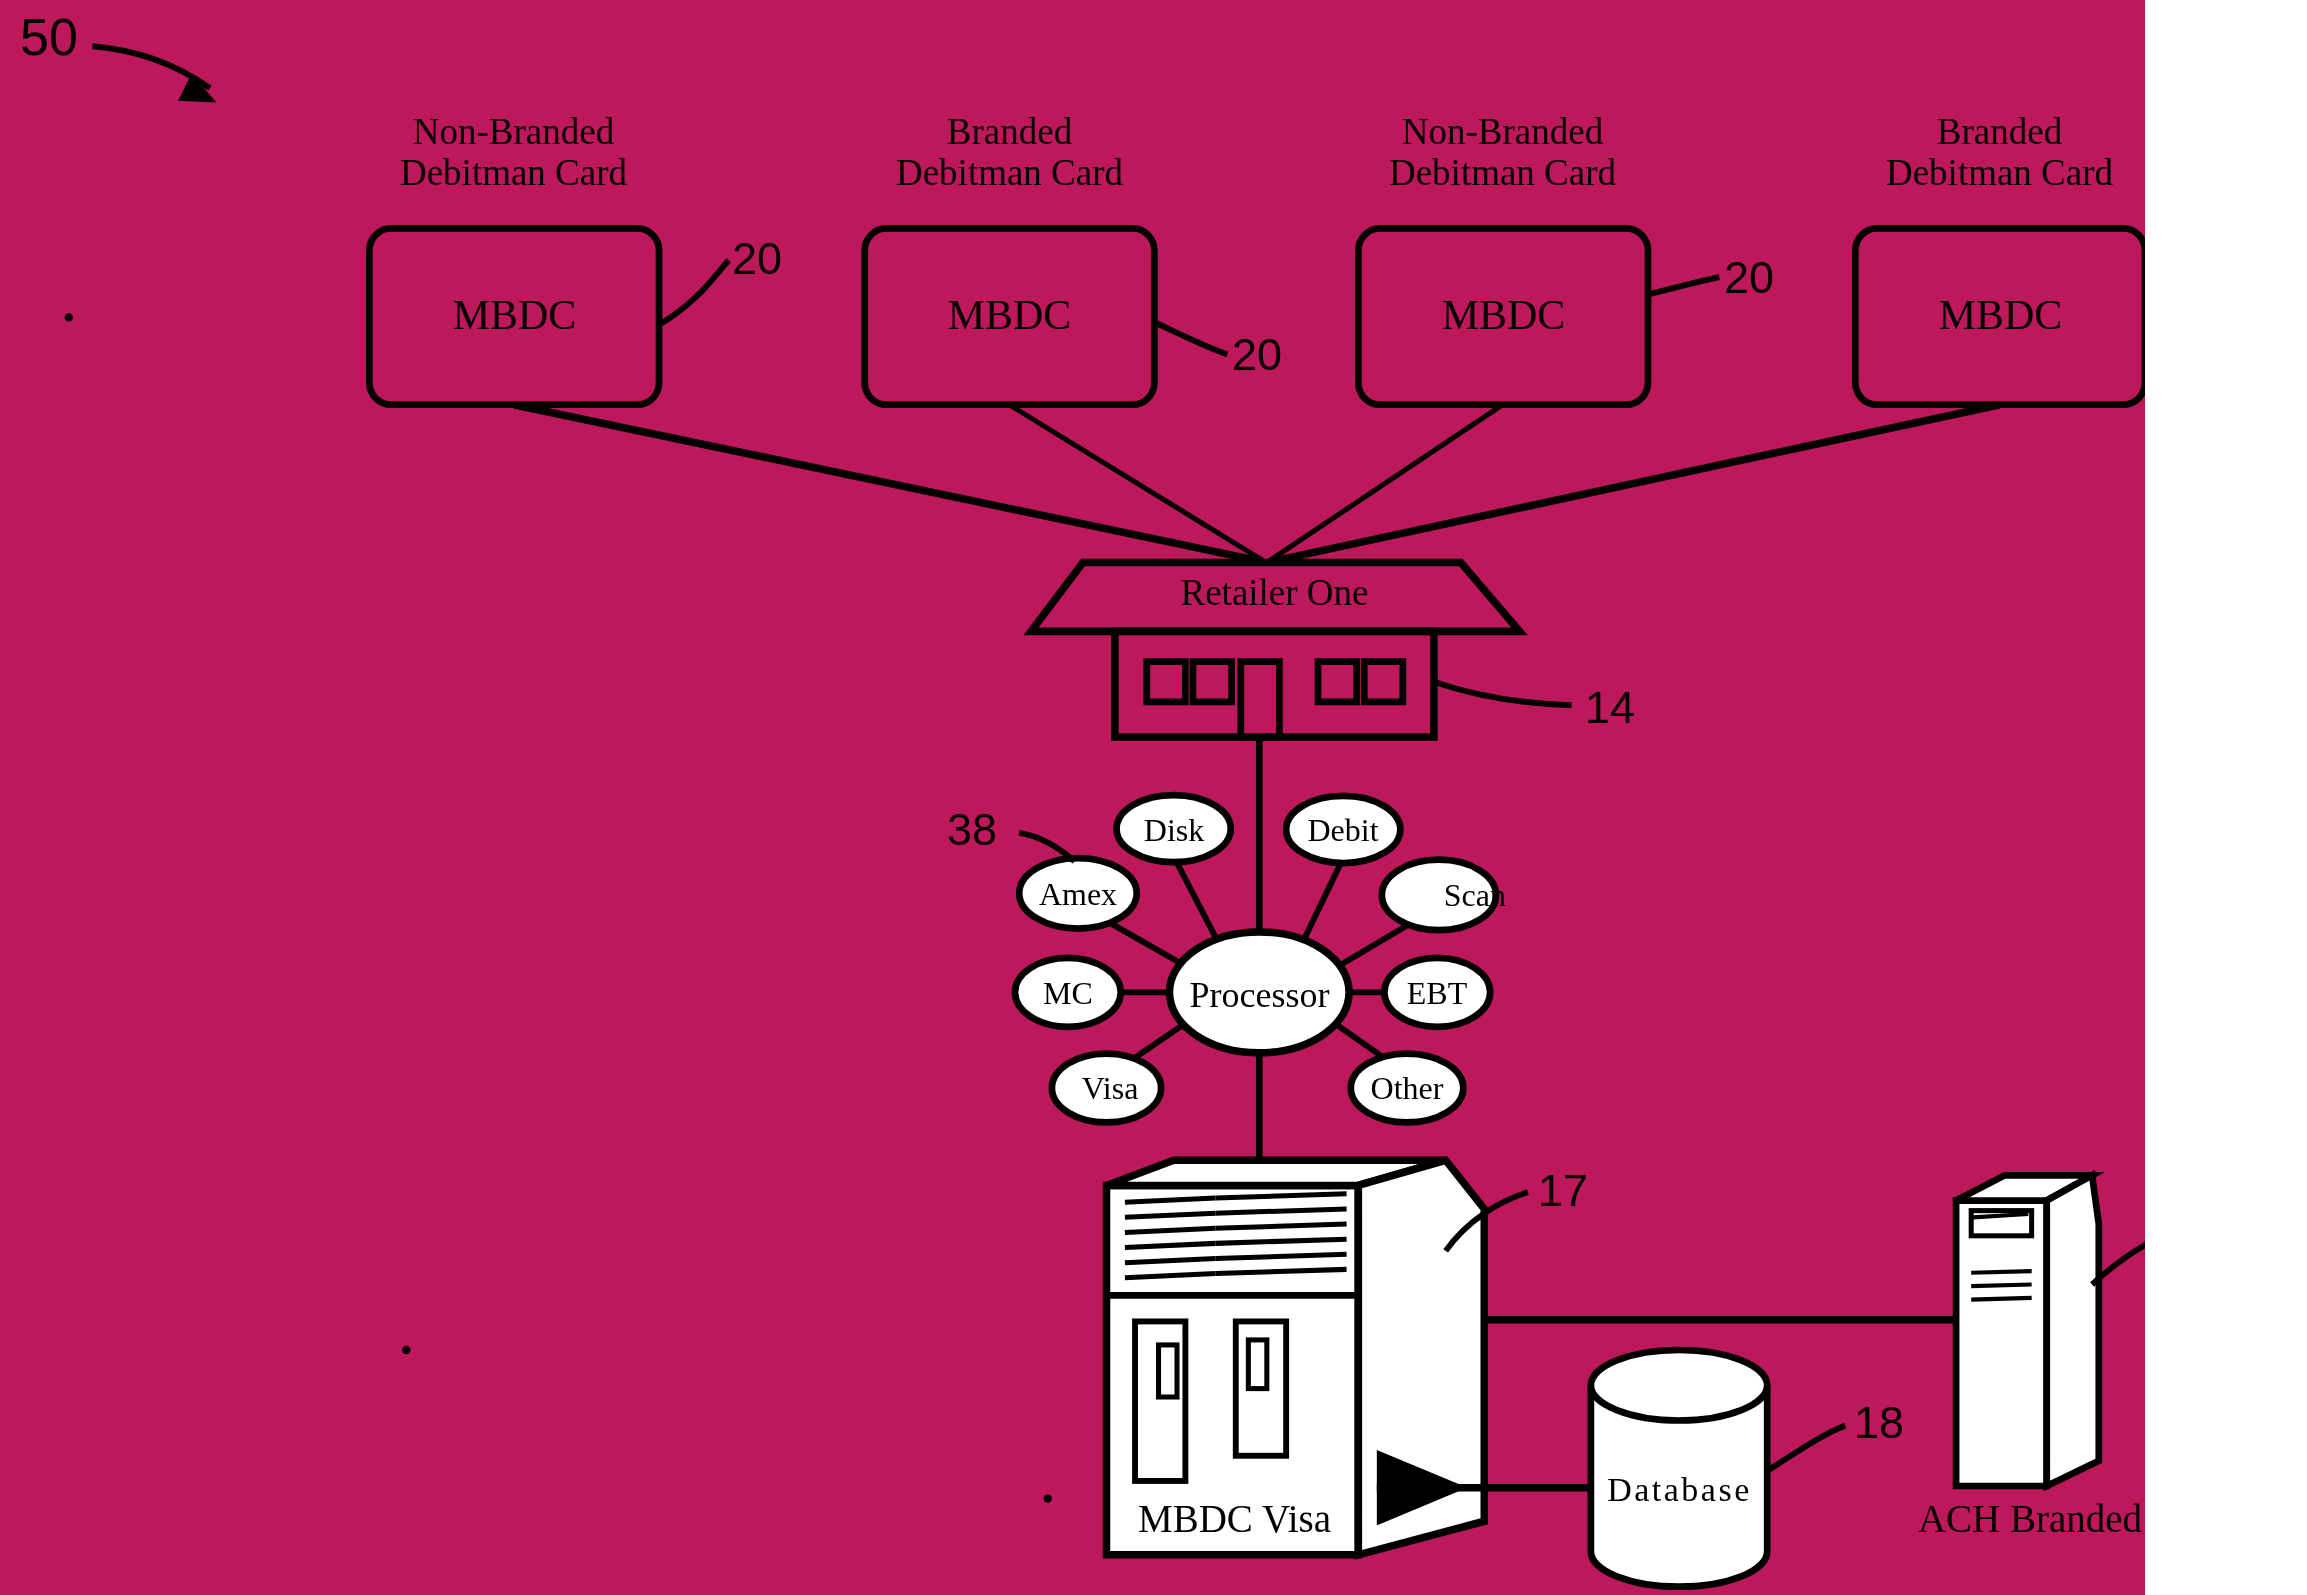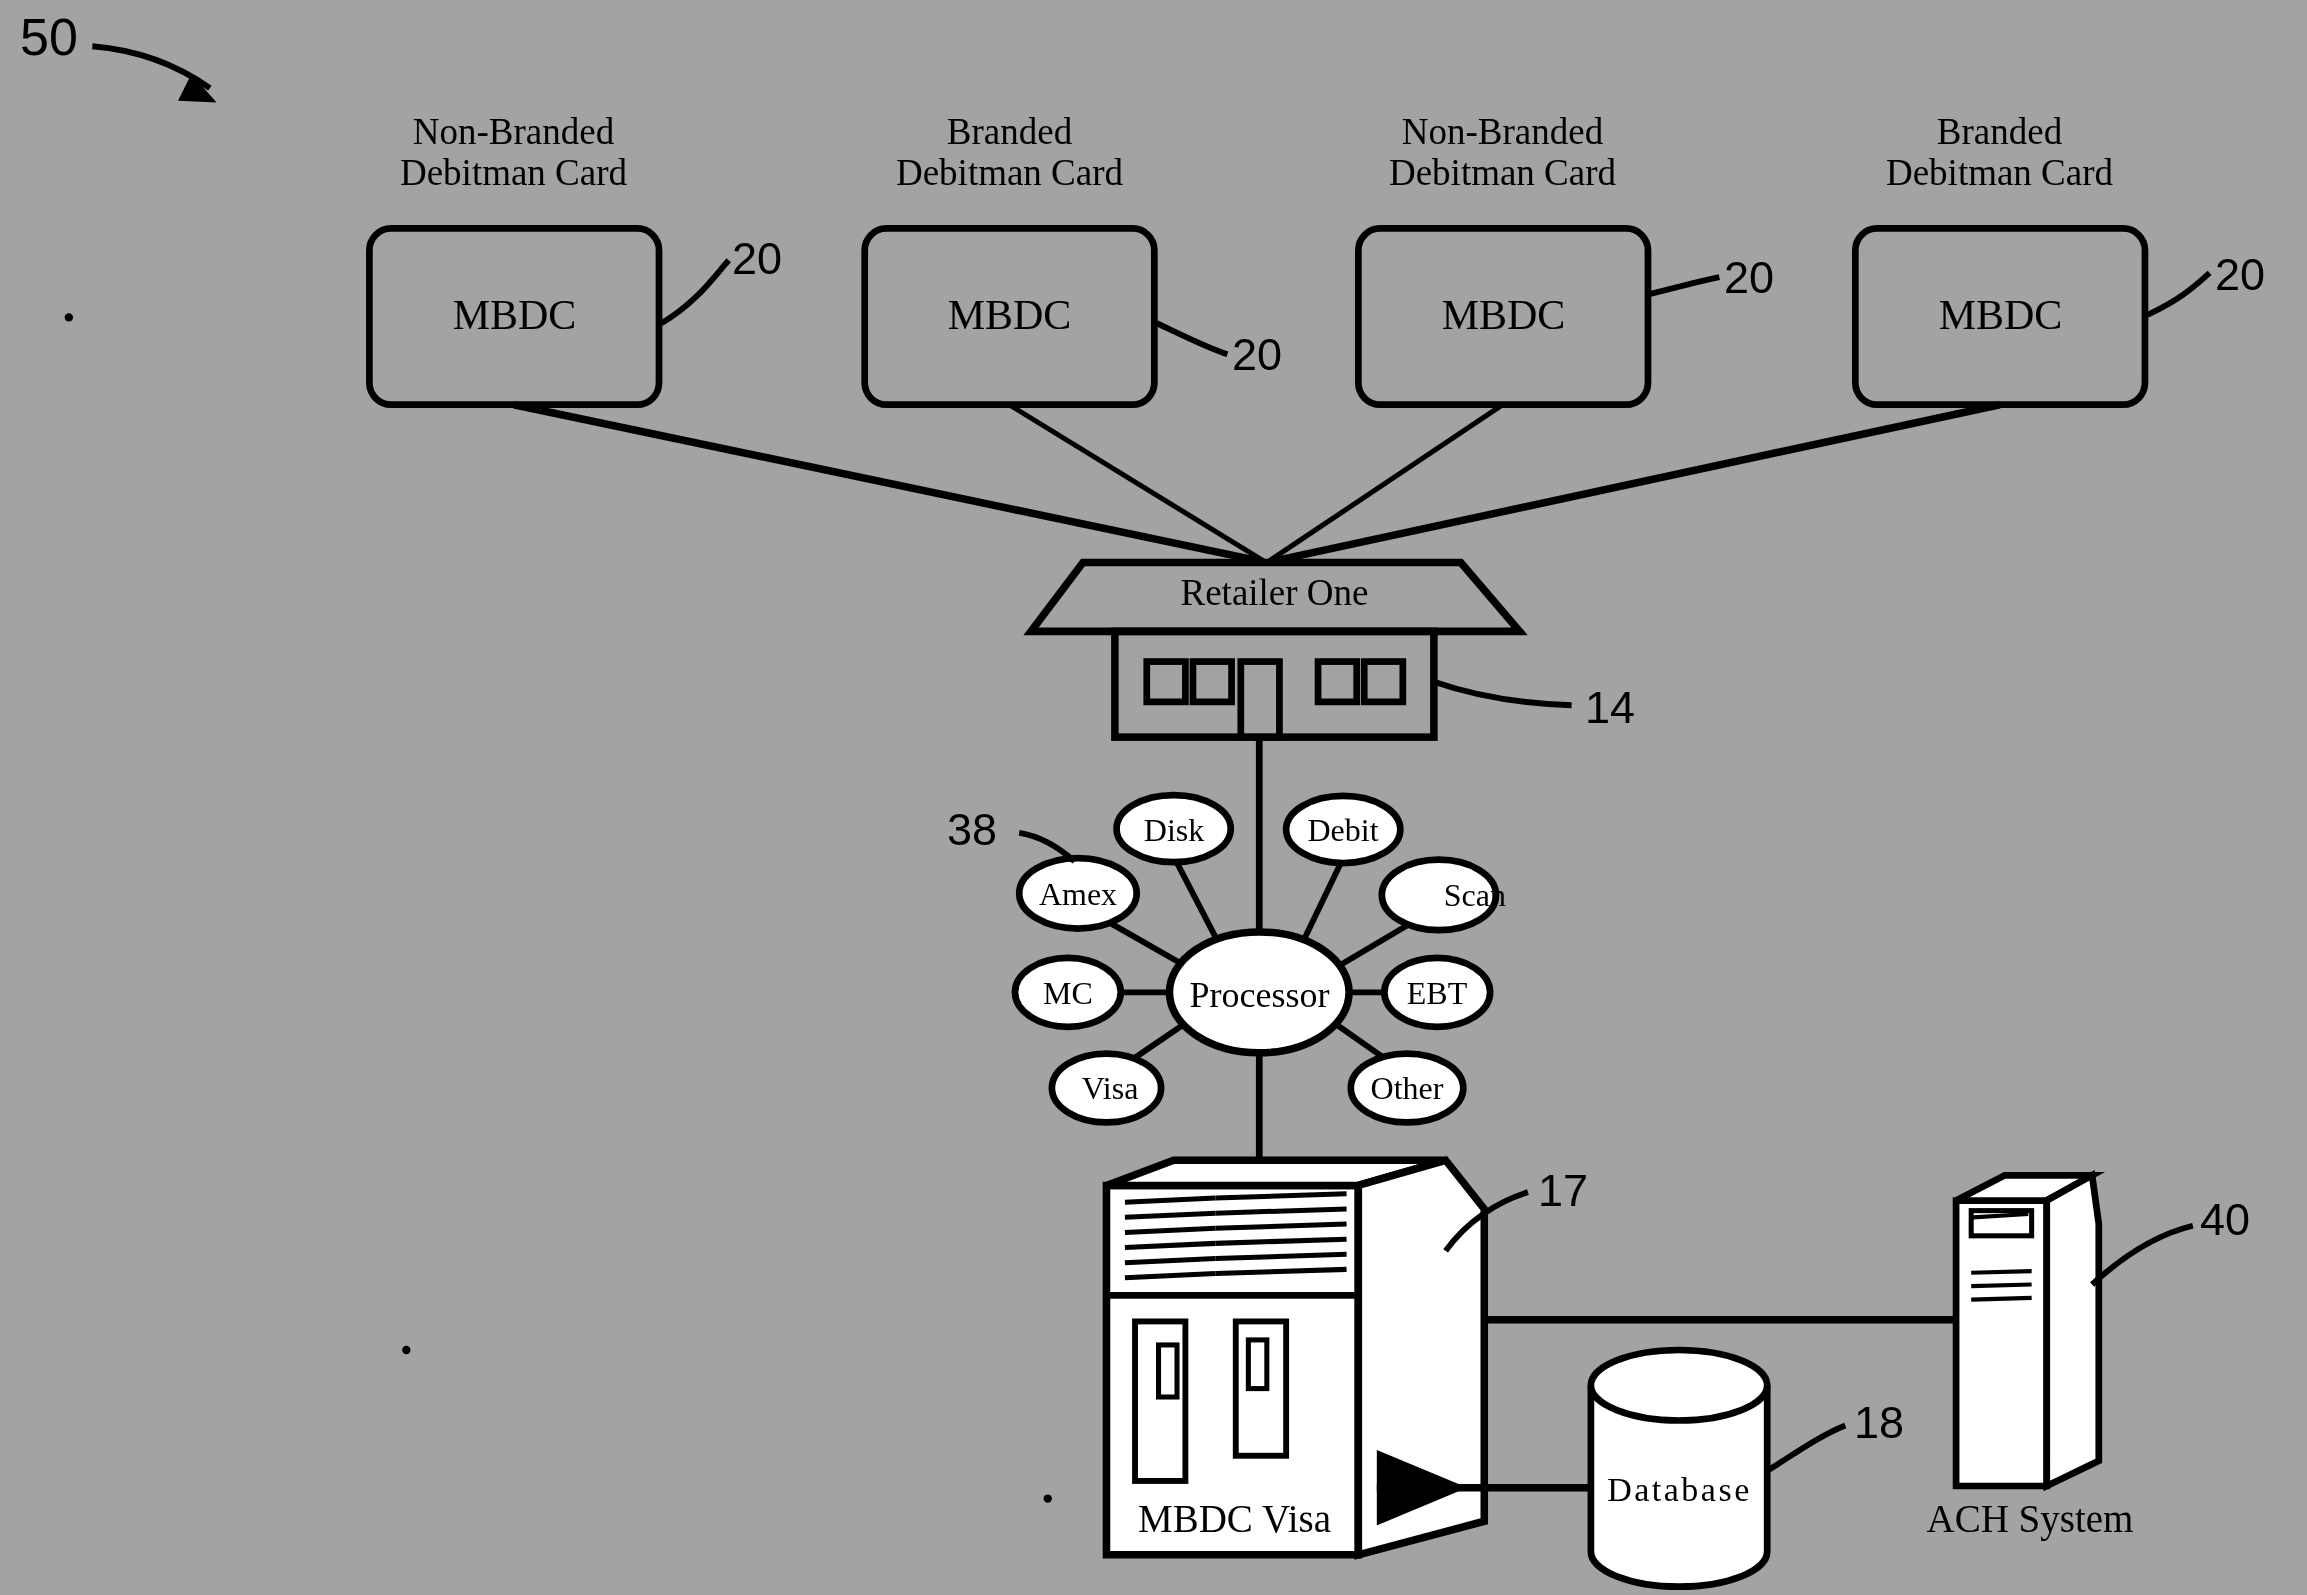--- a/index.html
+++ b/index.html
@@ -3,23 +3,23 @@
 <meta charset="utf-8">
 <style>
   html,body{margin:0;padding:0;background:#ffffff;}
   body{
     font-family:"Liberation Serif", serif;
     color:#000000;
     -webkit-font-smoothing:antialiased;
   }
   #stage{
     position:relative;
-    width:2307px;
+    width:2145px;
     height:1596px;
-    background:#a3a3a3;
+    background:#be185d;
     overflow:hidden;
   }
   #art{position:absolute;left:0;top:0;width:2307px;height:1596px;}
   .lbl{
     position:absolute;
     font-family:"Liberation Serif", serif;
     color:#000;
     white-space:nowrap;
     line-height:1.12;
     text-align:center;
@@ -253,17 +253,17 @@
   <div class="node-text spoke-text" style="left:1370px;top:975px;width:134px;">EBT</div>
   <div class="node-text spoke-text" style="left:1043px;top:1070px;width:134px;">Visa</div>
   <div class="node-text spoke-text" style="left:1340px;top:1070px;width:134px;">Other</div>
 
   <div class="node-text host-text" style="left:1110px;top:1496px;width:249px;">MBDC Visa</div>
   <div class="ref" style="left:1538px;top:1165px;">17</div>
 
   <div class="node-text db-text" style="left:1585px;top:1471px;width:189px;">Database</div>
   <div class="ref" style="left:1854px;top:1397px;">18</div>
 
-  <div class="node-text ach-text" style="left:1904px;top:1496px;width:252px;">ACH System</div>
+  <div class="node-text ach-text" style="left:1904px;top:1496px;width:252px;">ACH Branded</div>
   <div class="ref" style="left:2200px;top:1194px;">40</div>
 
 </div>
 
 
 </body></html>

